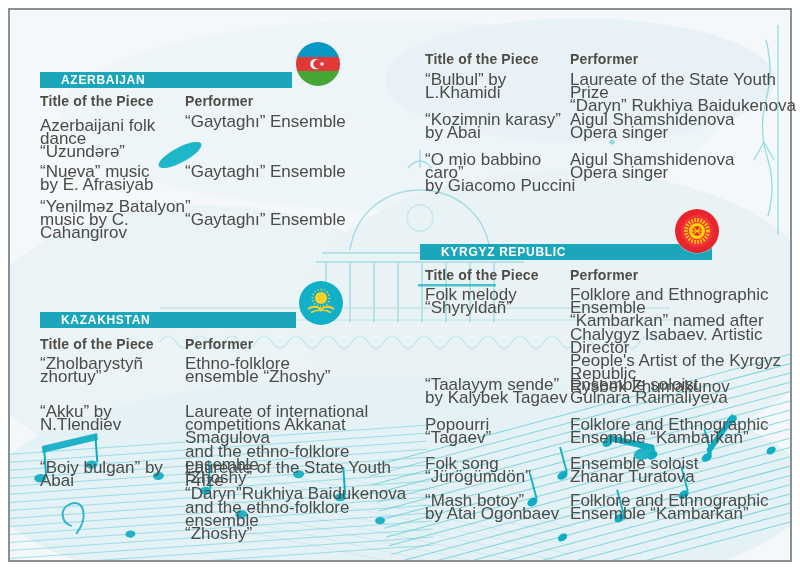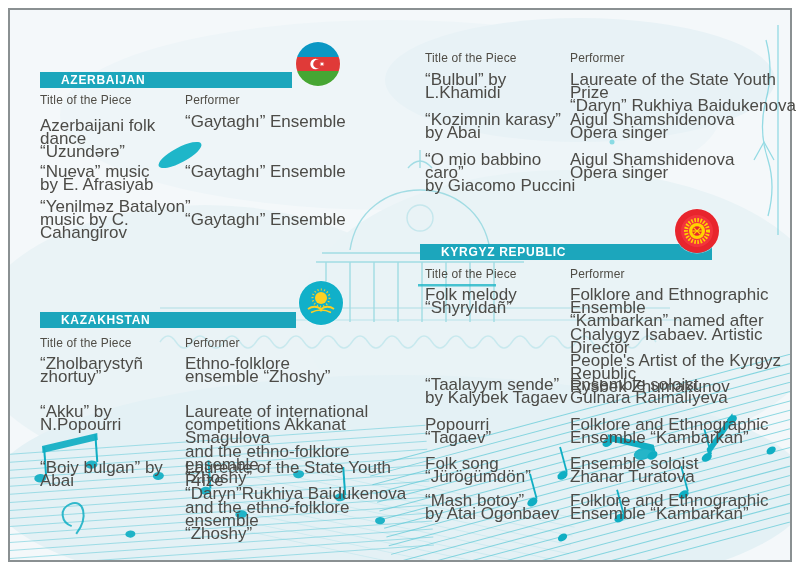--- a/index.html
+++ b/index.html
@@ -7,21 +7,21 @@
         font-family:"Liberation Sans",sans-serif;}
   .frame{position:absolute;left:8px;top:8px;width:780px;height:550px;
          border:2px solid #8a9092;background:#f4f8fa;box-sizing:content-box;z-index:0;}
   .bg{position:absolute;left:10px;top:10px;z-index:1;}
   .bar{position:absolute;height:16px;background:#1ca6bc;color:#fff;z-index:3;
        font-weight:bold;font-size:12px;line-height:16px;letter-spacing:0.7px;
        padding-left:21px;box-sizing:border-box;margin-top:20px;}
   .flag{position:absolute;width:44px;height:44px;z-index:4;border-radius:50%;
         box-shadow:0 0 0 0.5px rgba(255,255,255,0.6);}
   .flag svg{display:block;}
-  .colhead{position:absolute;font-size:12px;font-weight:normal;color:#4f4c45;
+  .colhead{position:absolute;font-size:14px;font-weight:bold;color:#4f4c45;
            letter-spacing:0.15px;z-index:3;white-space:nowrap;}
   .cell{position:absolute;font-size:17px;line-height:13.2px;color:#4c4b47;
         white-space:pre-line;z-index:3;}
   .cell.t{width:152px;}
   .cell.p{width:230px;}
 </style>
 </head>
 <body>
 
 <div class="page">
@@ -178,21 +178,21 @@
       <path d="M12 31.5 Q22 26.5 32 31.5" stroke="#fdd023" stroke-width="1.5" fill="none"></path>
       <circle cx="22" cy="29" r="1.6" fill="#fdd023"></circle>
     </svg>
   </div>
   <div class="colhead" style="left:40px;top:336px">Title of the Piece</div>
   <div class="colhead" style="left:185px;top:336px">Performer</div>
   <div class="cell t" style="left:40px;top:357px">“Zholbarystyñ zhortuy”</div>
   <div class="cell p" style="left:185px;top:357px">Ethno-folklore
 ensemble “Zhoshy”</div>
   <div class="cell t" style="left:40px;top:405px">“Akku” by
-N.Popourri</div>
+N.Tlendiev</div>
   <div class="cell p" style="left:185px;top:405px">Laureate of international
 competitions Akkanat Smagulova
 and the ethno-folklore ensemble
 “Zhoshy”</div>
   <div class="cell t" style="left:40px;top:461px">“Boiy bulgan” by Abai</div>
   <div class="cell p" style="left:185px;top:461px">Laureate of the State Youth Prize
 “Daryn”Rukhiya Baidukenova
 and the ethno-folklore ensemble
 “Zhoshy”</div>
 

